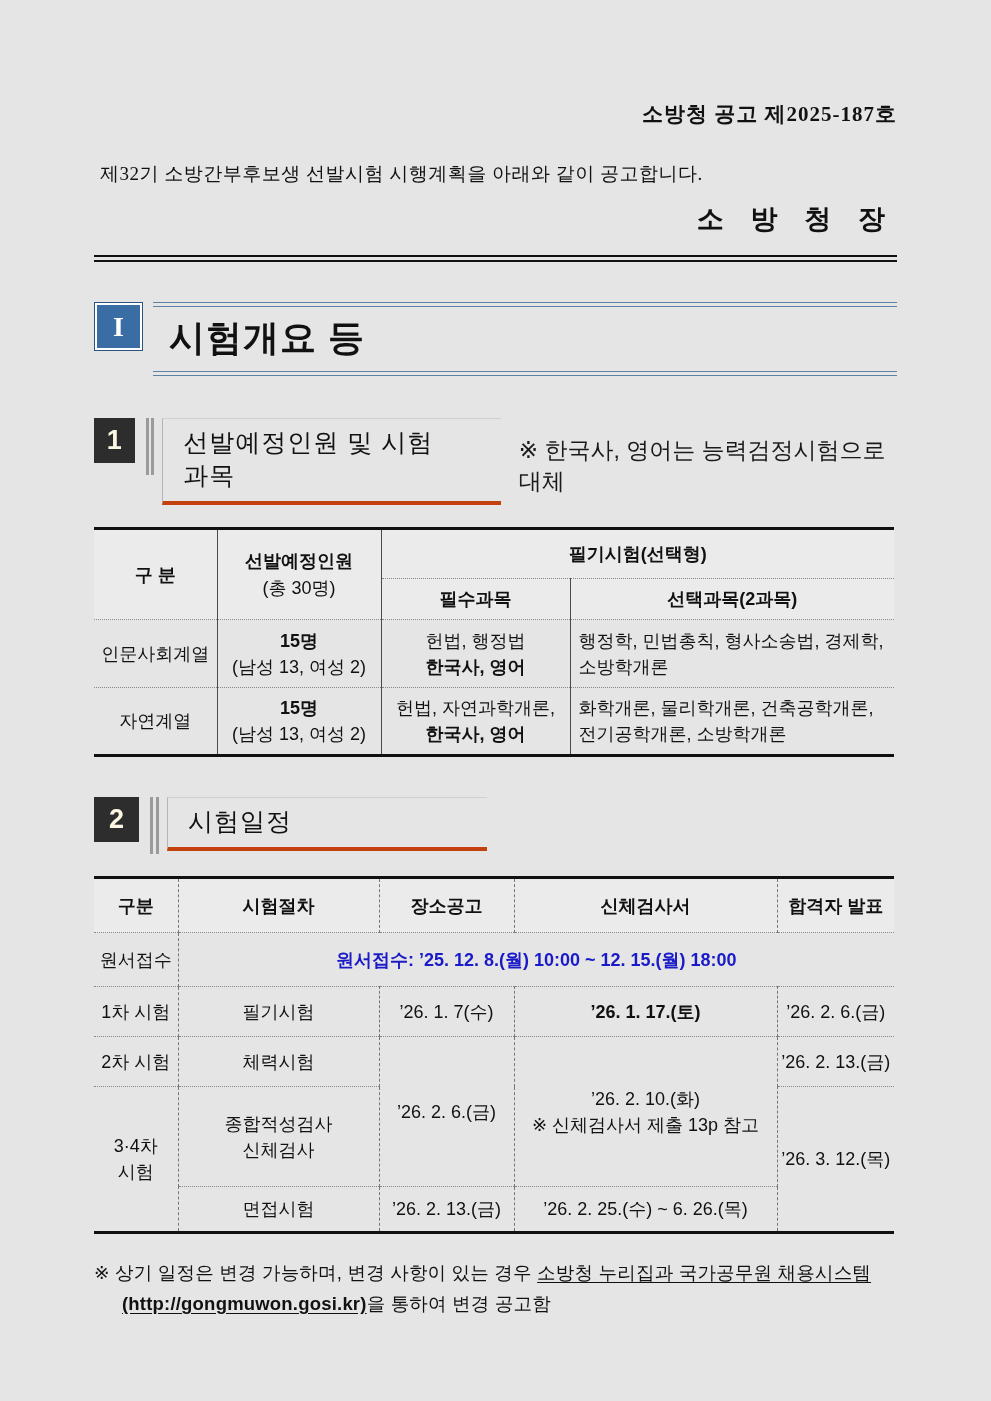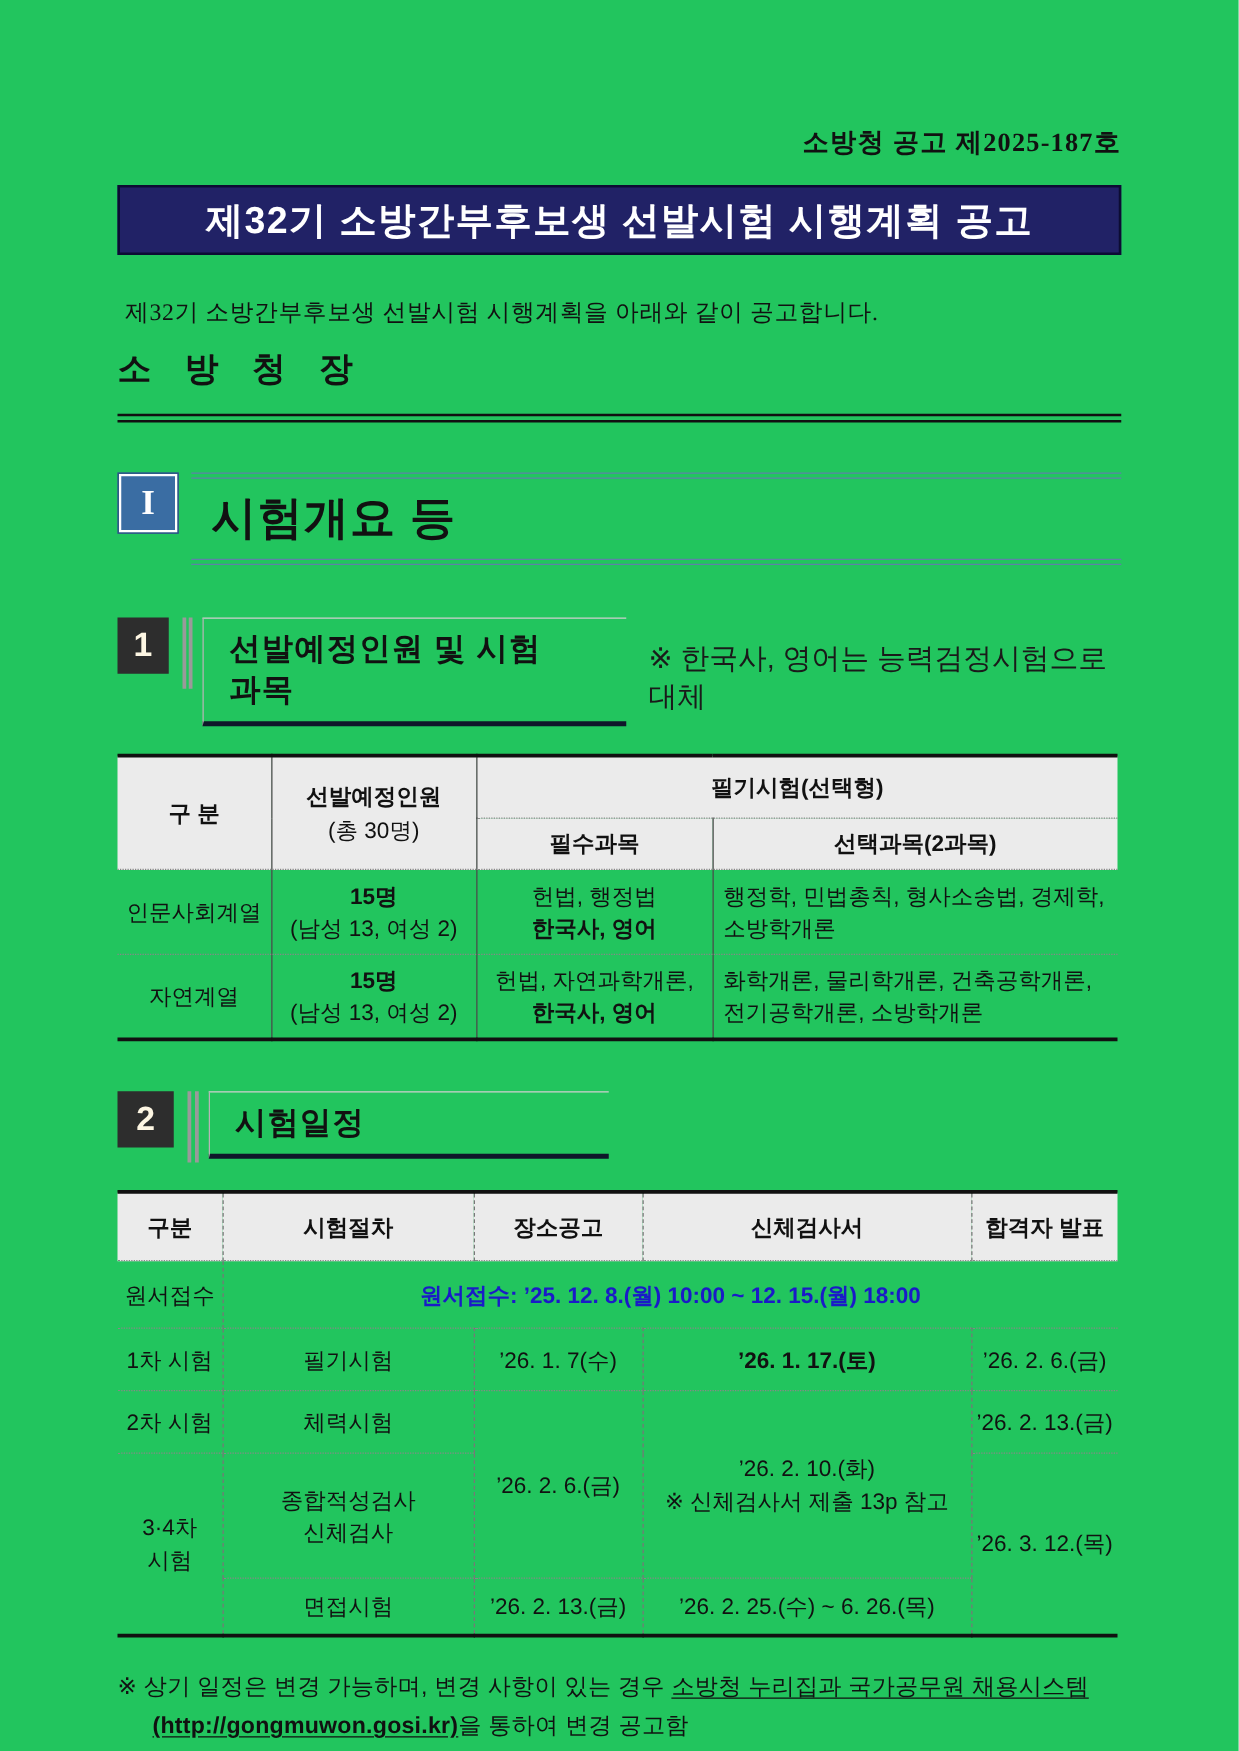--- a/index.html
+++ b/index.html
@@ -1,55 +1,55 @@
 <!DOCTYPE html>
 <html lang="ko"><head>
 <meta charset="utf-8">
 <style>
   * { margin:0; padding:0; box-sizing:border-box; }
   html,body { background:#ffffff; }
   body { font-family:"Liberation Sans","DejaVu Sans",sans-serif; color:#111; }
-  .page { position:relative; width:991px; height:1401px; background:#22c55e; overflow:hidden; }
+  .page { position:relative; width:991px; height:1401px; background:#e5e5e5; overflow:hidden; }
   .content { position:relative; margin:0 auto; width:803px; padding-top:100px; }
 
   
   .notice-no { text-align:right; font-family:"Liberation Serif","DejaVu Serif",serif;
     font-weight:bold; font-size:21px; letter-spacing:1px; }
 
   
   .banner { margin-top:20px; background:#212266; border:2px solid #0c0c33;
     height:56px; display:flex; align-items:center; justify-content:center; }
   .banner-text { color:#ffffff; font-size:30px; font-weight:bold; letter-spacing:1px; }
 
   
   .intro { margin-top:33px; font-family:"Liberation Serif","DejaVu Serif",serif;
     font-size:19px; letter-spacing:0.5px; padding-left:6px; }
   .date-line { margin-top:30px; text-align:right; font-family:"Liberation Serif","DejaVu Serif",serif;
     font-weight:bold; font-size:21px; padding-right:4px; }
-  .signature { margin-top:14px; font-family:"Liberation Serif","DejaVu Serif",serif;
+  .signature { margin-top:14px; text-align:right; font-family:"Liberation Serif","DejaVu Serif",serif;
     font-weight:bold; font-size:27px; letter-spacing:10px; padding-right:2px; }
 
   .double-rule { margin-top:18px; height:7px; border-top:2.5px solid #111; border-bottom:2.5px solid #111; }
 
   
   .sec { display:flex; margin-top:40px; }
   .sec-box { width:49px; height:49px; background:#3a6da3; border:1px solid #2b557f;
     box-shadow:0 0 0 2px #ffffff inset; display:flex; align-items:center; justify-content:center; }
   .sec-box span { color:#fff; font-family:"Liberation Serif","DejaVu Serif",serif; font-size:28px; font-weight:bold; }
   .sec-right { flex:1; margin-left:10px; }
   .dline { height:5px; border-top:1.5px solid #5e81a8; border-bottom:1.5px solid #5e81a8; }
   .sec-title { font-size:36px; font-weight:bold; padding:7px 0 8px 16px; letter-spacing:1px; }
 
   
   .sub { display:flex; align-items:flex-start; }
   .sub-num { width:45px; height:45px; background:#2d2d2d; display:flex; align-items:center; justify-content:center; }
   .sub-num span { color:#fdf6e3; font-size:27px; font-weight:bold; }
   .sub-bars { width:9px; height:57px; margin-left:11px; border-left:3px solid #9a9a9a; border-right:3px solid #9a9a9a; }
-  .sub-title { margin-left:8px; font-size:25px; font-weight:bold; letter-spacing:1px;
-    border-left:1px solid #b5b5b5; border-top:1px solid #d0d0d0; border-bottom:4px solid #0f172a;
+  .sub-title { margin-left:8px; font-size:25px; font-weight:normal; letter-spacing:1px;
+    border-left:1px solid #b5b5b5; border-top:1px solid #d0d0d0; border-bottom:4px solid #c2410c;
     padding:7px 45px 9px 20px; }
   .sub-title.wide { padding-right:195px; }
   .sub-note { margin-left:18px; align-self:flex-end; padding-bottom:8px; font-size:23px; color:#1a1a1a; }
 
   
   table.doc-table { width:800px; border-collapse:collapse; table-layout:fixed;
     border-left-style:hidden; border-right-style:hidden;
     border-top:3px solid #111; border-bottom:3px solid #111; }
   .doc-table th, .doc-table td { font-size:18px; line-height:1.45; vertical-align:middle; text-align:center; }
   .doc-table th { background:#ebebeb; font-weight:bold; }
@@ -76,23 +76,20 @@
   .tbl-gap { margin-top:22px; }
 </style>
 </head>
 <body>
 
 <div class="page">
   <div class="content">
 
     <div class="notice-no">소방청 공고 제2025-187호</div>
 
-    <div class="banner">
-      <span class="banner-text">제32기 소방간부후보생 선발시험 시행계획 공고</span>
-    </div>
 
     <div class="intro">제32기 소방간부후보생 선발시험 시행계획을 아래와 같이 공고합니다.</div>
 
     <div class="signature">소 방 청 장</div>
 
     <div class="double-rule"></div>
 
     <div class="sec">
       <div class="sec-box">
         <span>I</span>

